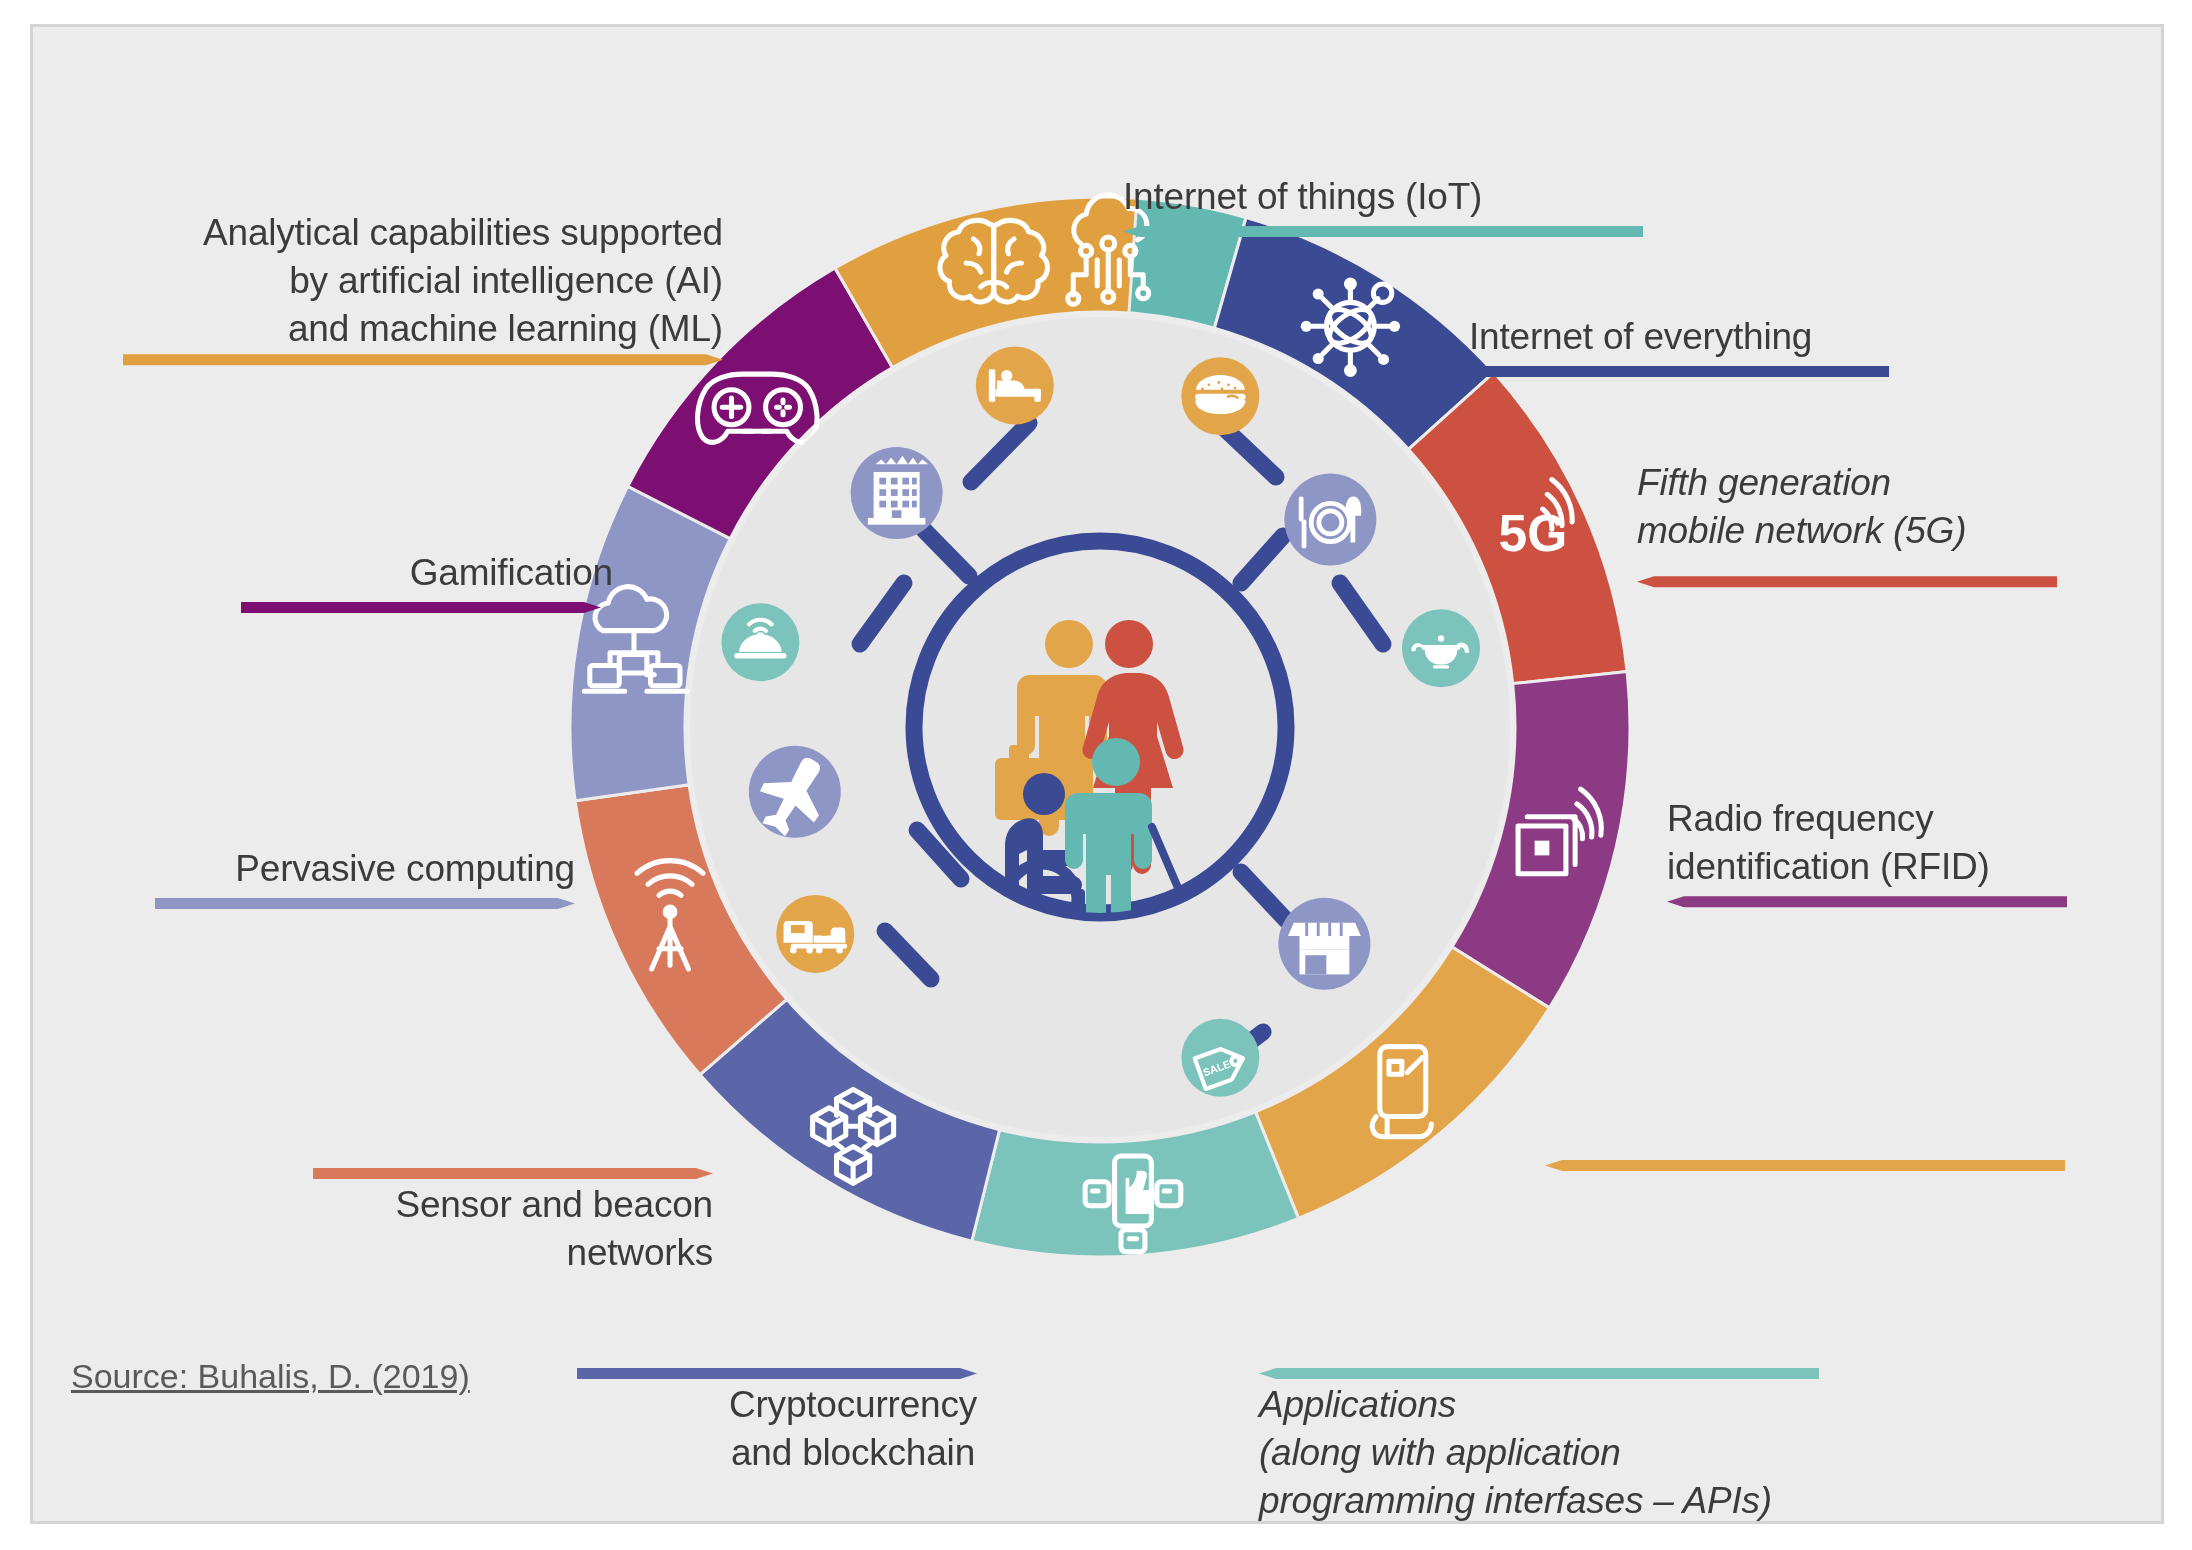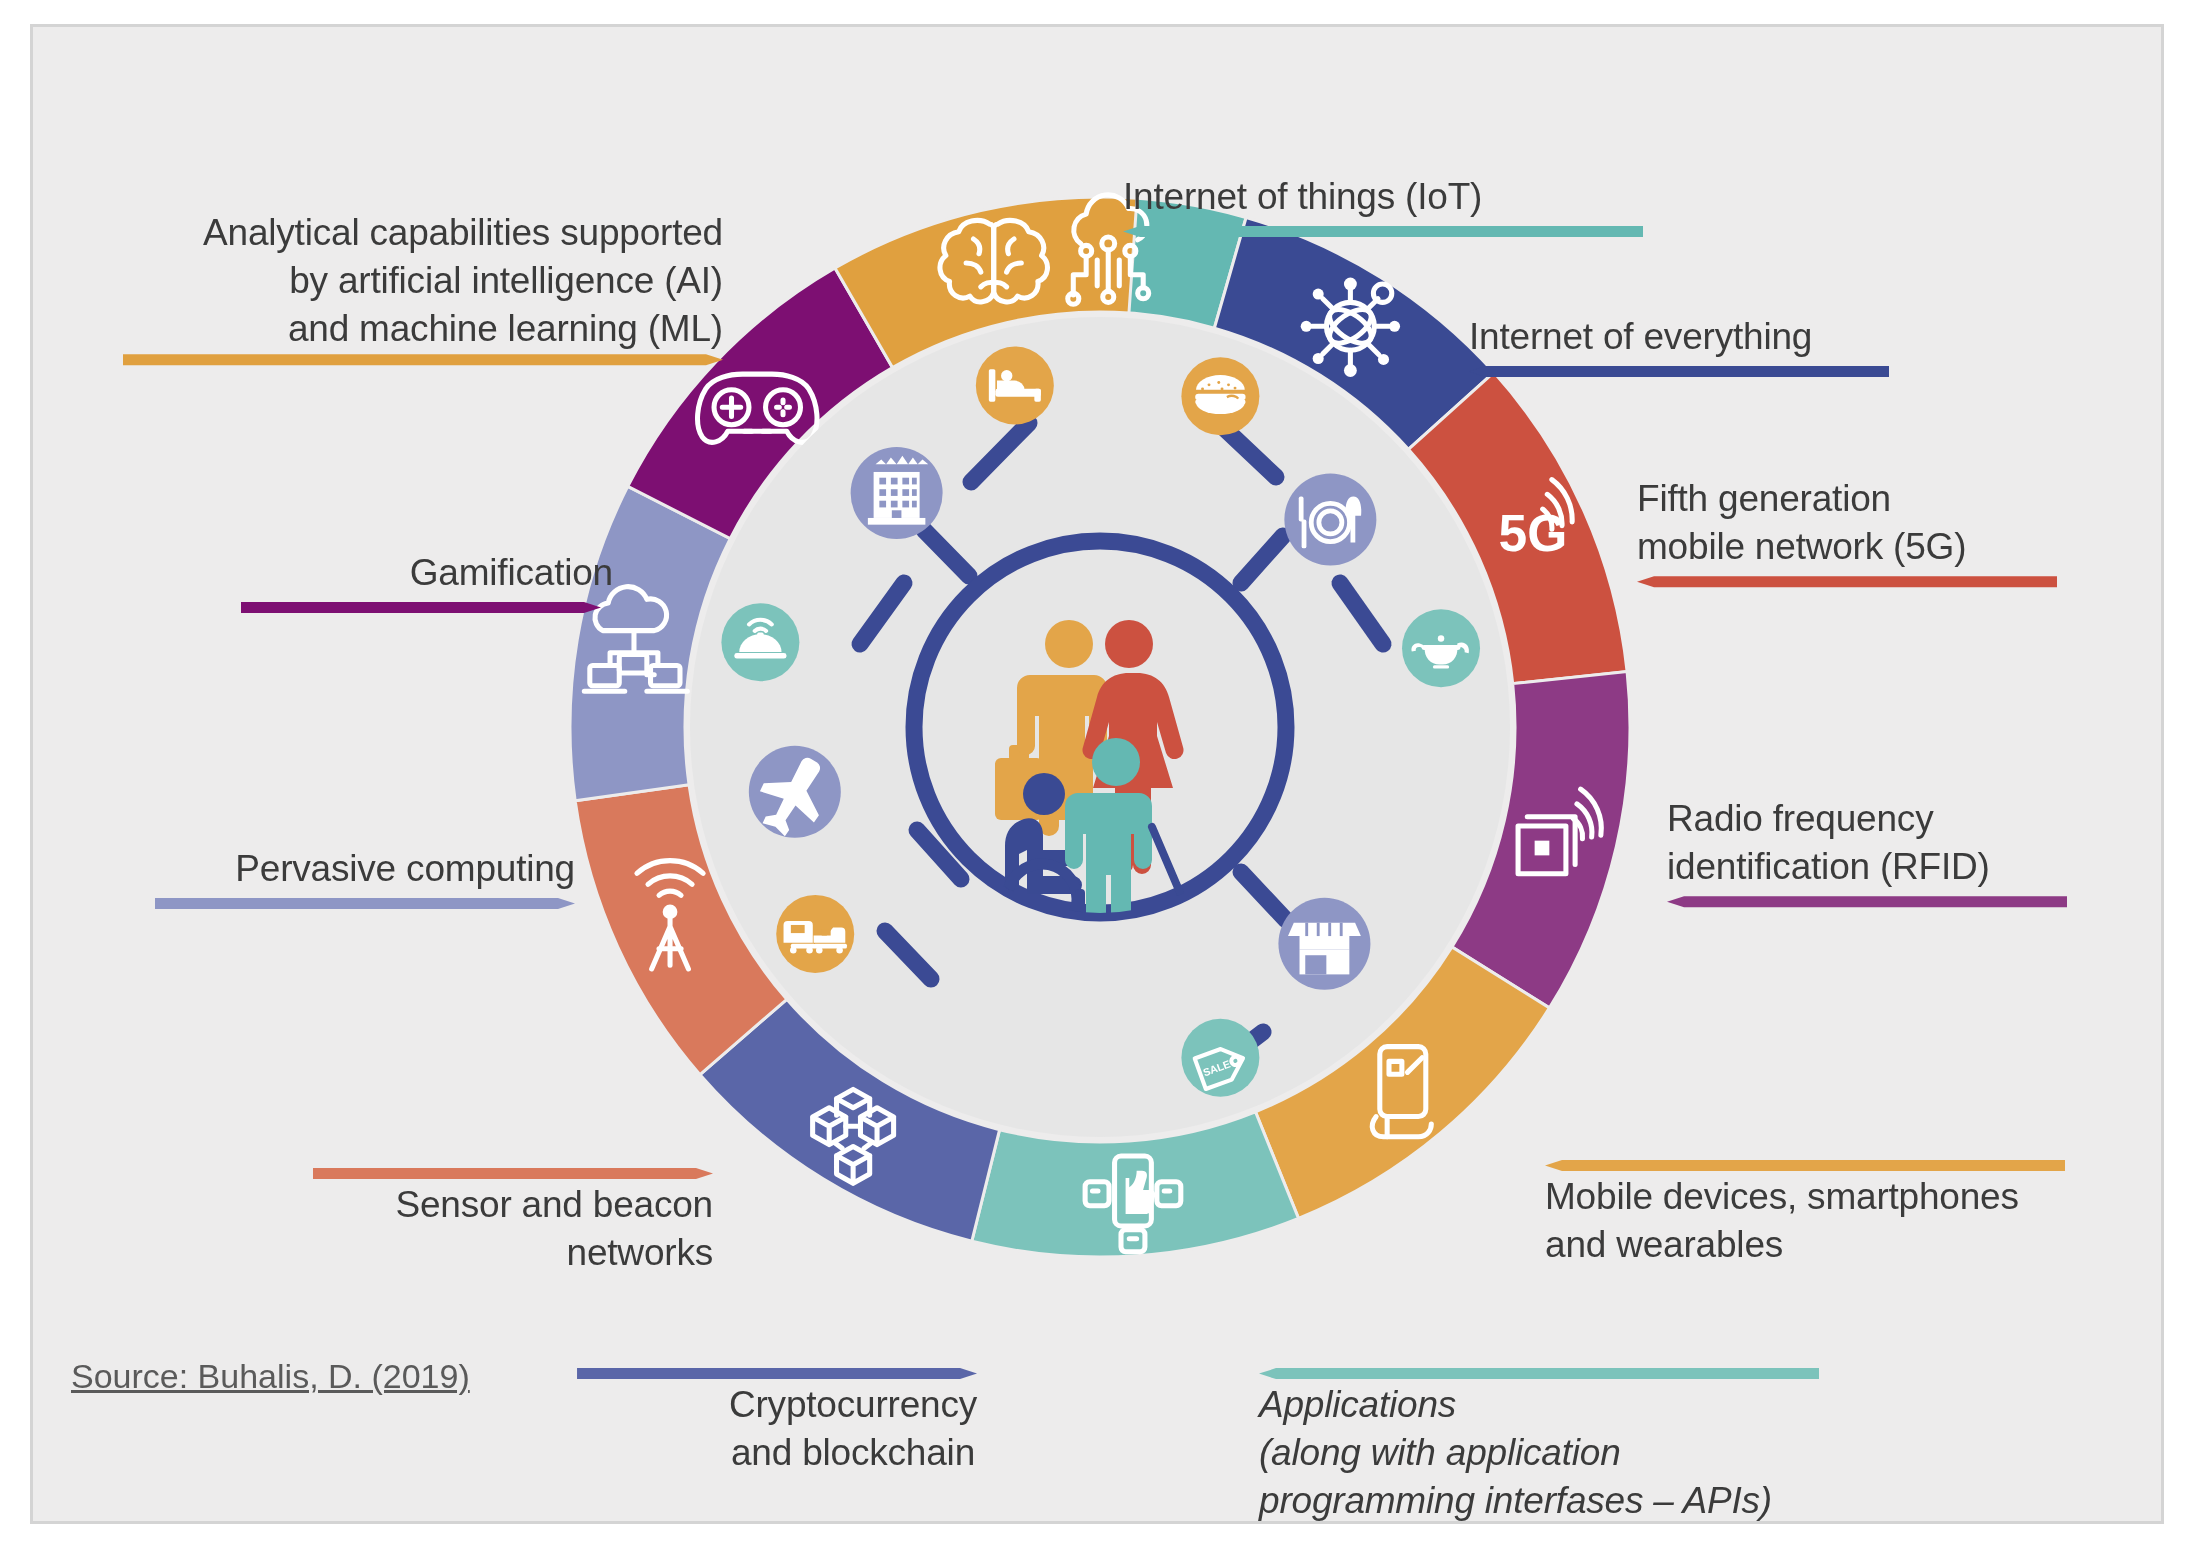--- a/index.html
+++ b/index.html
@@ -416,31 +416,27 @@
         <span>Cryptocurrency
 and blockchain</span>
       </div>
 
       <div class="lbl l" style="left:1226px; top:1306px; width:600px;font-style:italic;">
         <span>Applications
 (along with application
 programming interfases – APIs)</span>
       </div>
 
-      <div class="lbl l" style="left:1512px; top:1098px; width:540px;">
-        <span>Mobile devices, smartphones
-and wearables</span>
-      </div>
 
       <div class="lbl l" style="left:1634px; top:720px; width:420px;">
         <span>Radio frequency
 identification (RFID)</span>
       </div>
 
-      <div class="lbl l" style="left:1604px; top:400px; width:420px;">
+      <div class="lbl l" style="left:1604px; top:384px; width:420px;font-style:italic;">
         <span>Fifth generation
 mobile network (5G)</span>
       </div>
 
       <div class="lbl l" style="left:1436px; top:238px; width:440px;">
         <span>Internet of everything</span>
       </div>
 
       <div class="lbl l" style="left:1090px; top:98px; width:560px;">
         <span>Internet of things (IoT)</span>

